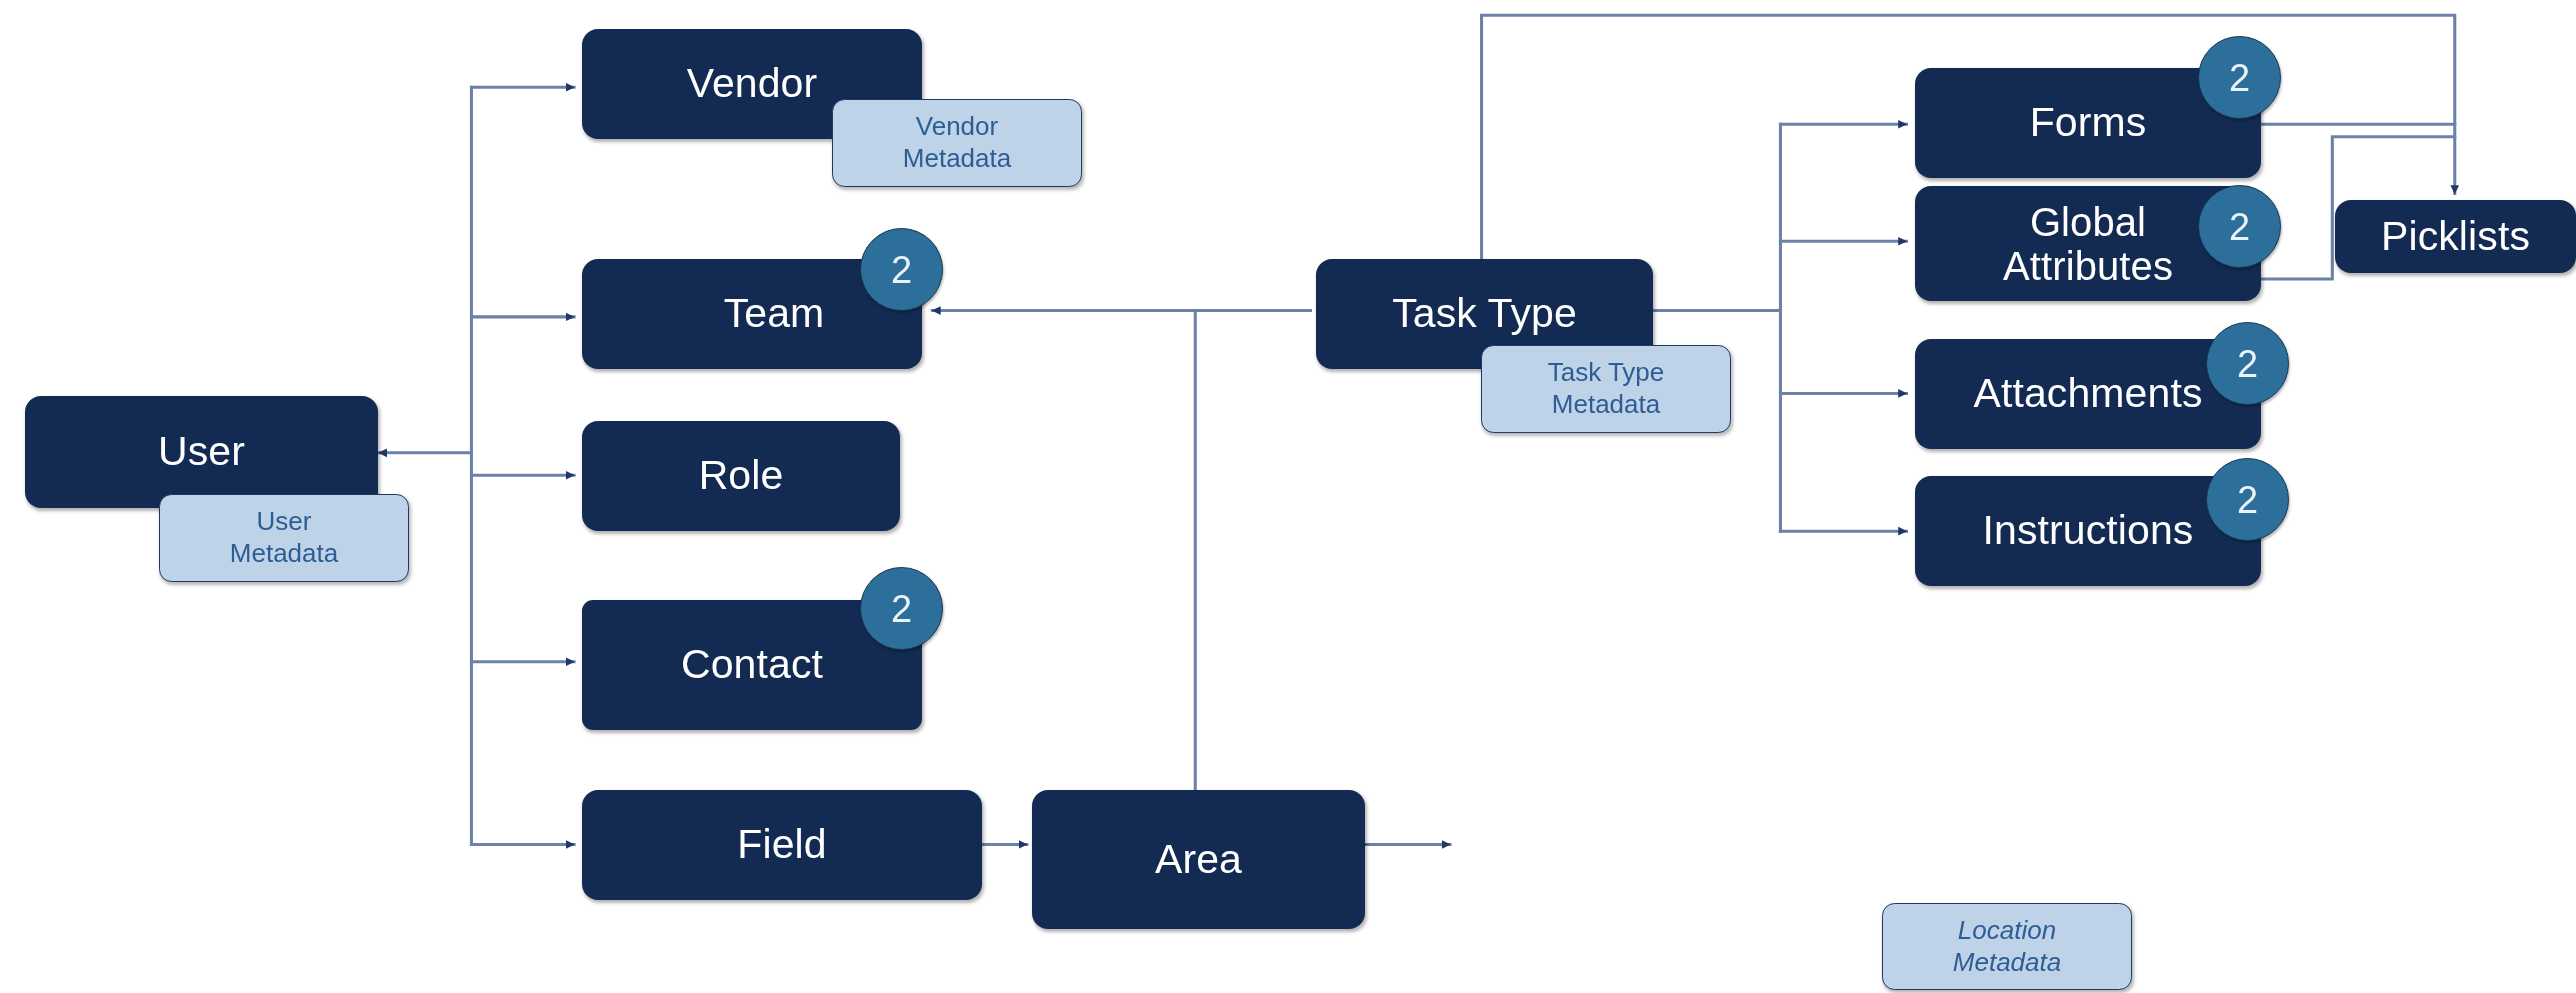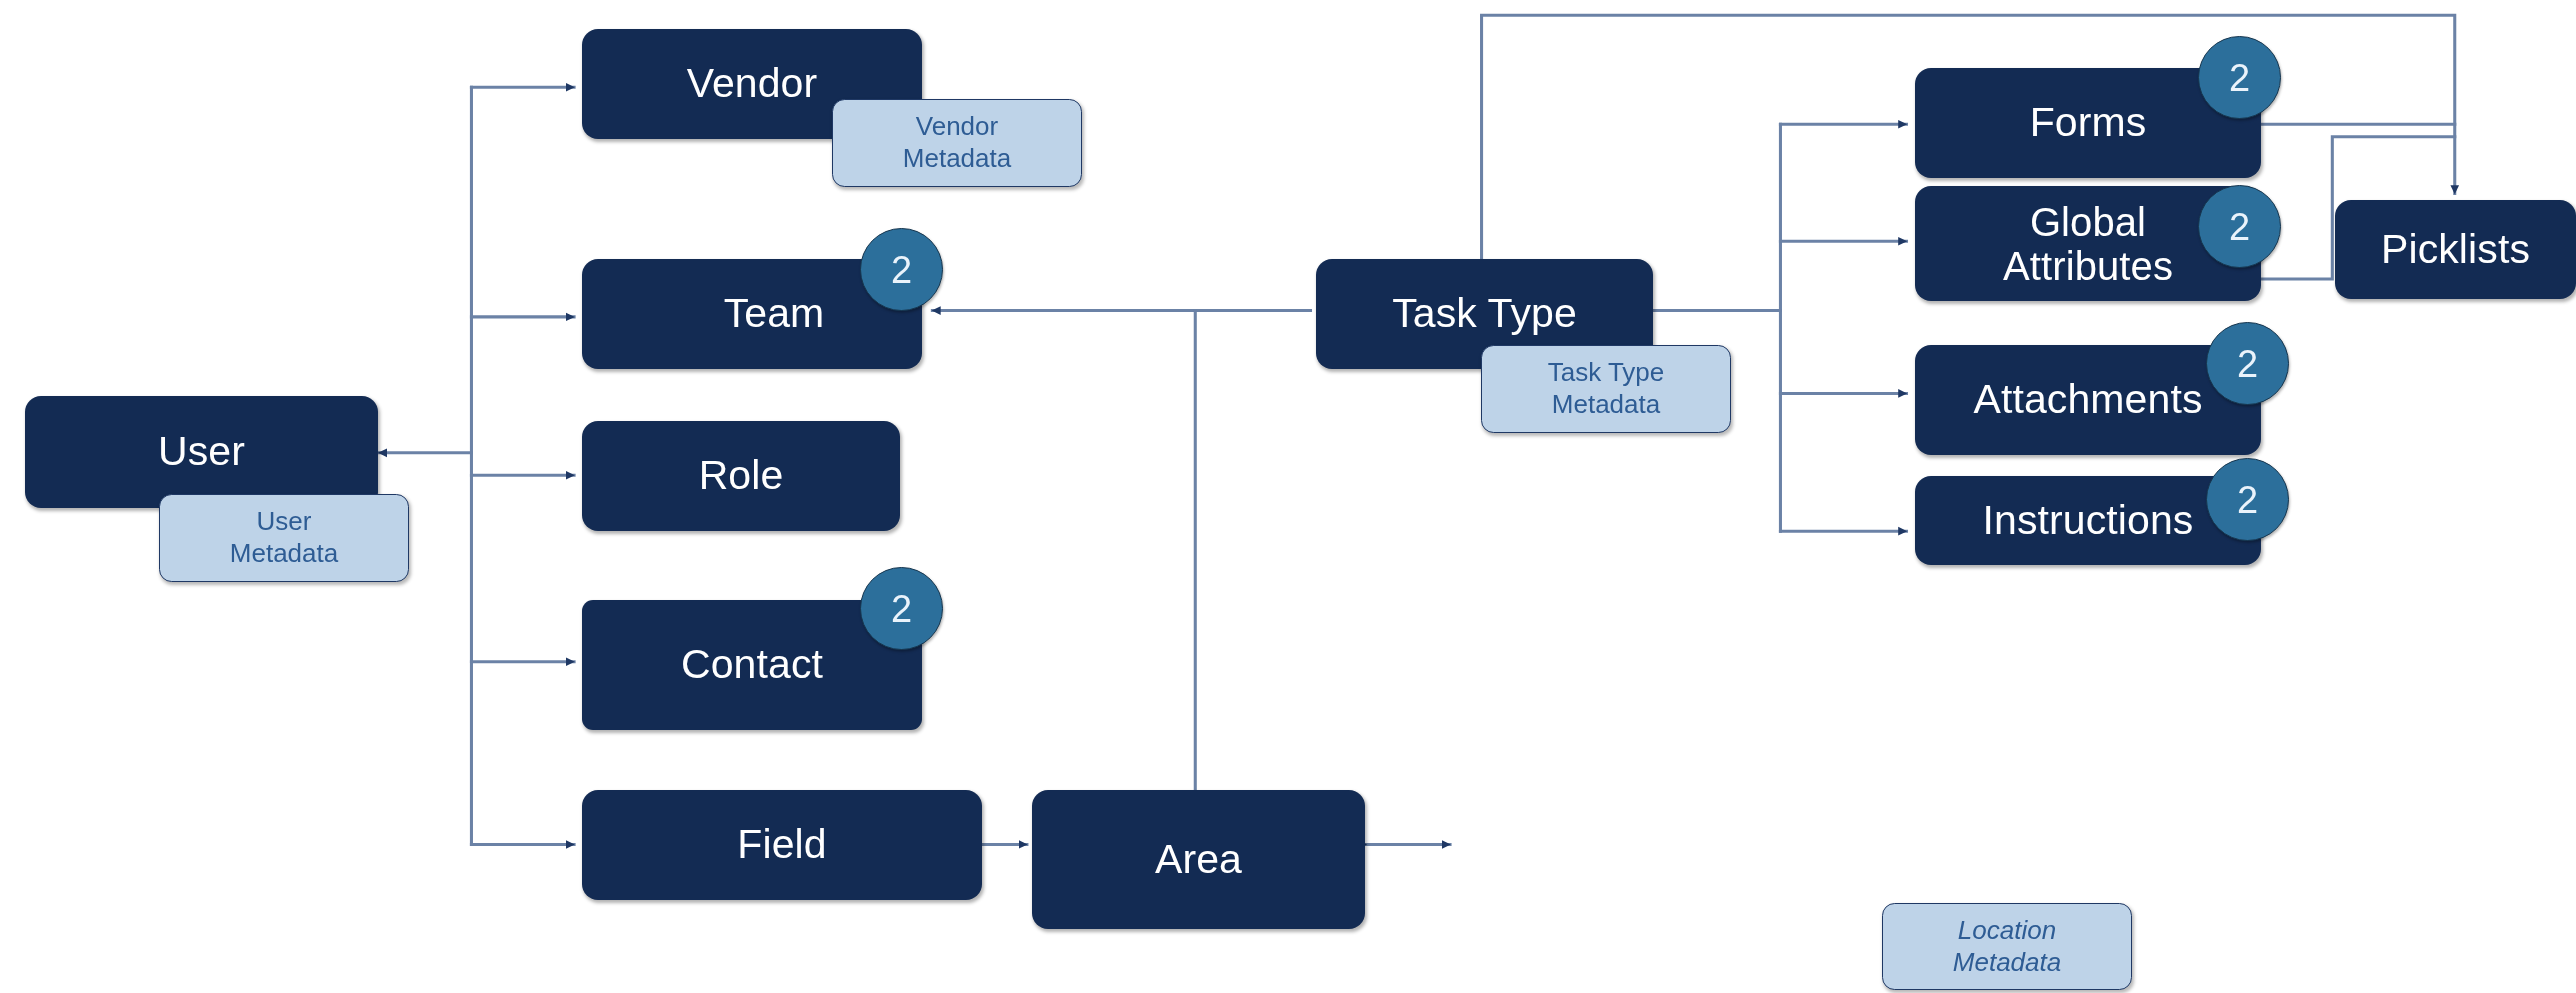--- a/index.html
+++ b/index.html
@@ -170,29 +170,29 @@
 
   <div class="node" style="left:1915px; top:68px; width:346px; height:110px;">
     <span class="node-label">Forms</span>
   </div>
 
   <div class="node tall" style="left:1915px; top:186px; width:346px; height:115px;">
     <span class="node-label">Global
 Attributes</span>
   </div>
 
-  <div class="node" style="left:1915px; top:339px; width:346px; height:110px;margin-top:6px;">
+  <div class="node" style="left:1915px; top:339px; width:346px; height:110px;">
     <span class="node-label">Attachments</span>
   </div>
 
-  <div class="node" style="left:1915px; top:476px; width:346px; height:89px;">
+  <div class="node" style="left:1915px; top:476px; width:346px; height:110px;">
     <span class="node-label">Instructions</span>
   </div>
 
-  <div class="node" style="left:2335px; top:200px; width:241px; height:99px;">
+  <div class="node" style="left:2335px; top:200px; width:241px; height:73px;">
     <span class="node-label">Picklists</span>
   </div>
 
   <div class="meta" style="left:159px; top:494px; width:250px; height:88px;">
     <span class="meta-label">User
 Metadata</span>
   </div>
 
   <div class="meta" style="left:832px; top:99px; width:250px; height:88px;">
     <span class="meta-label">Vendor

